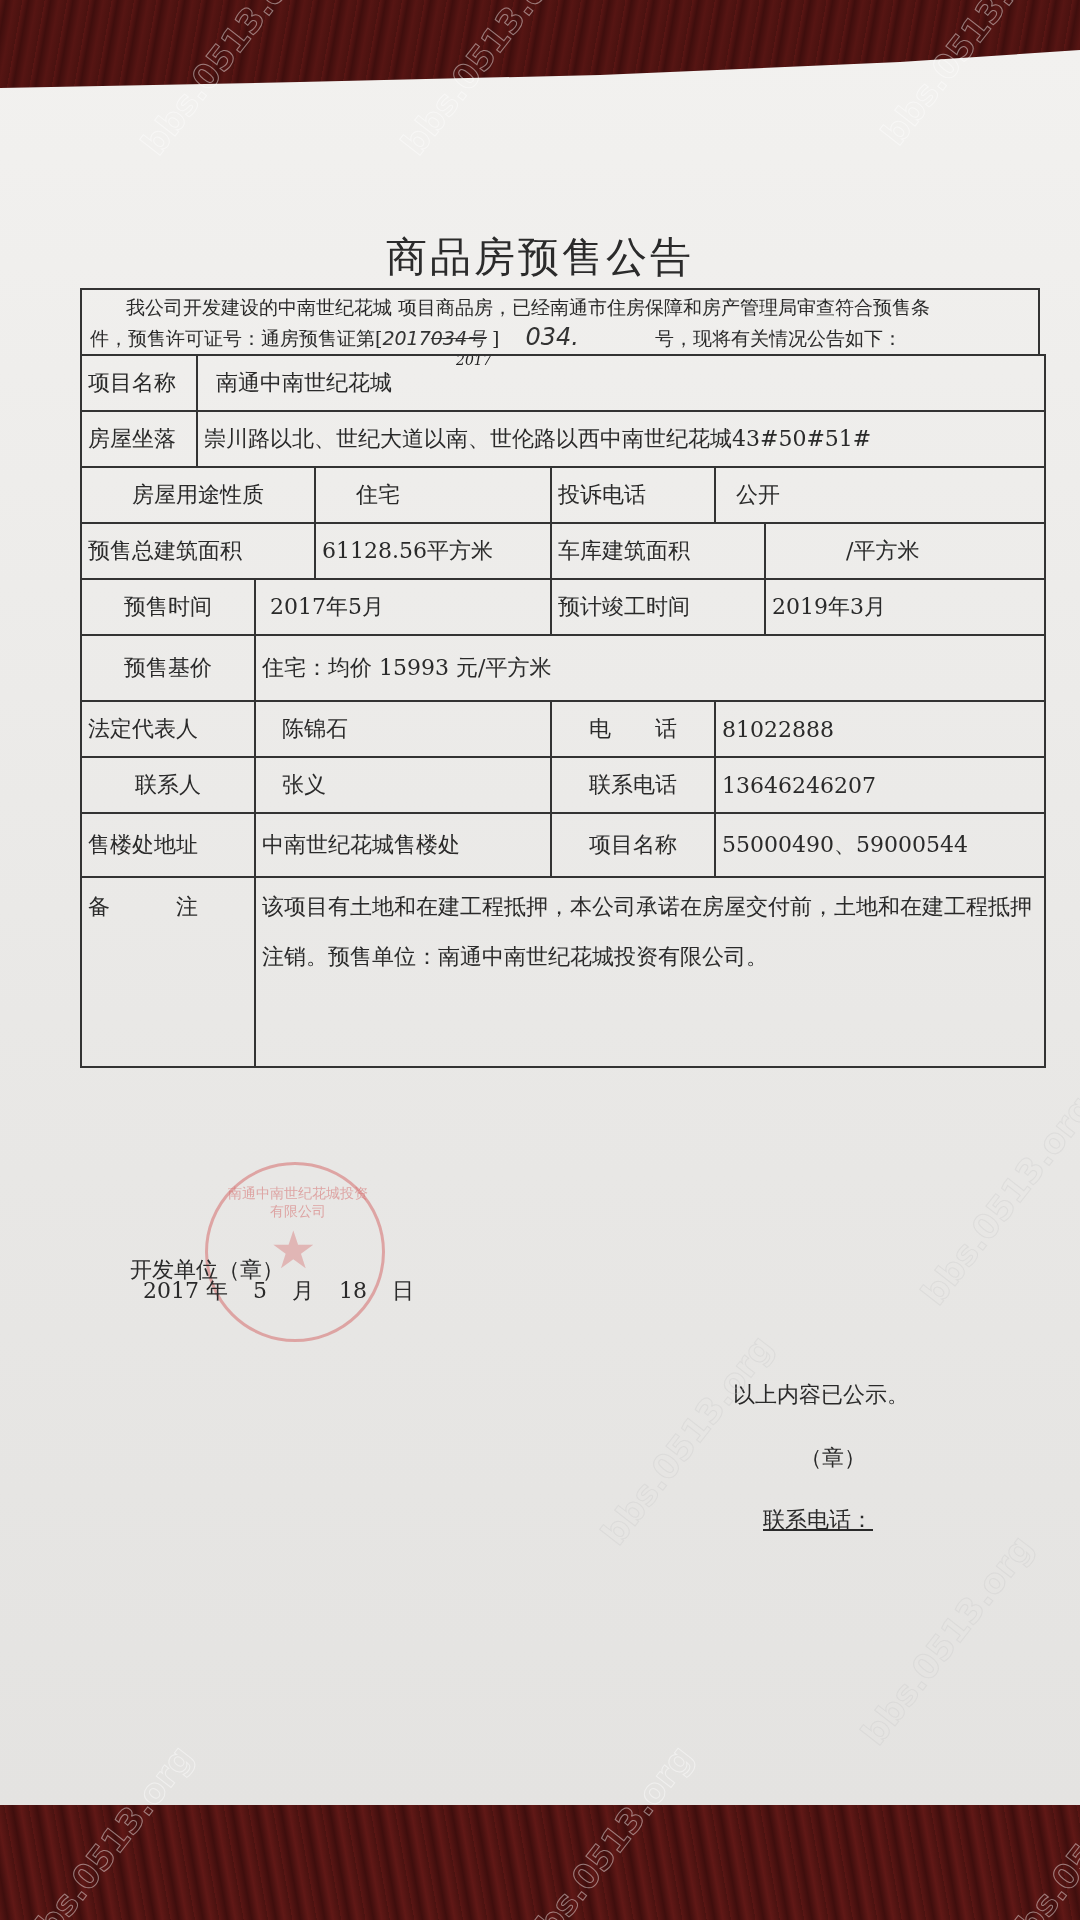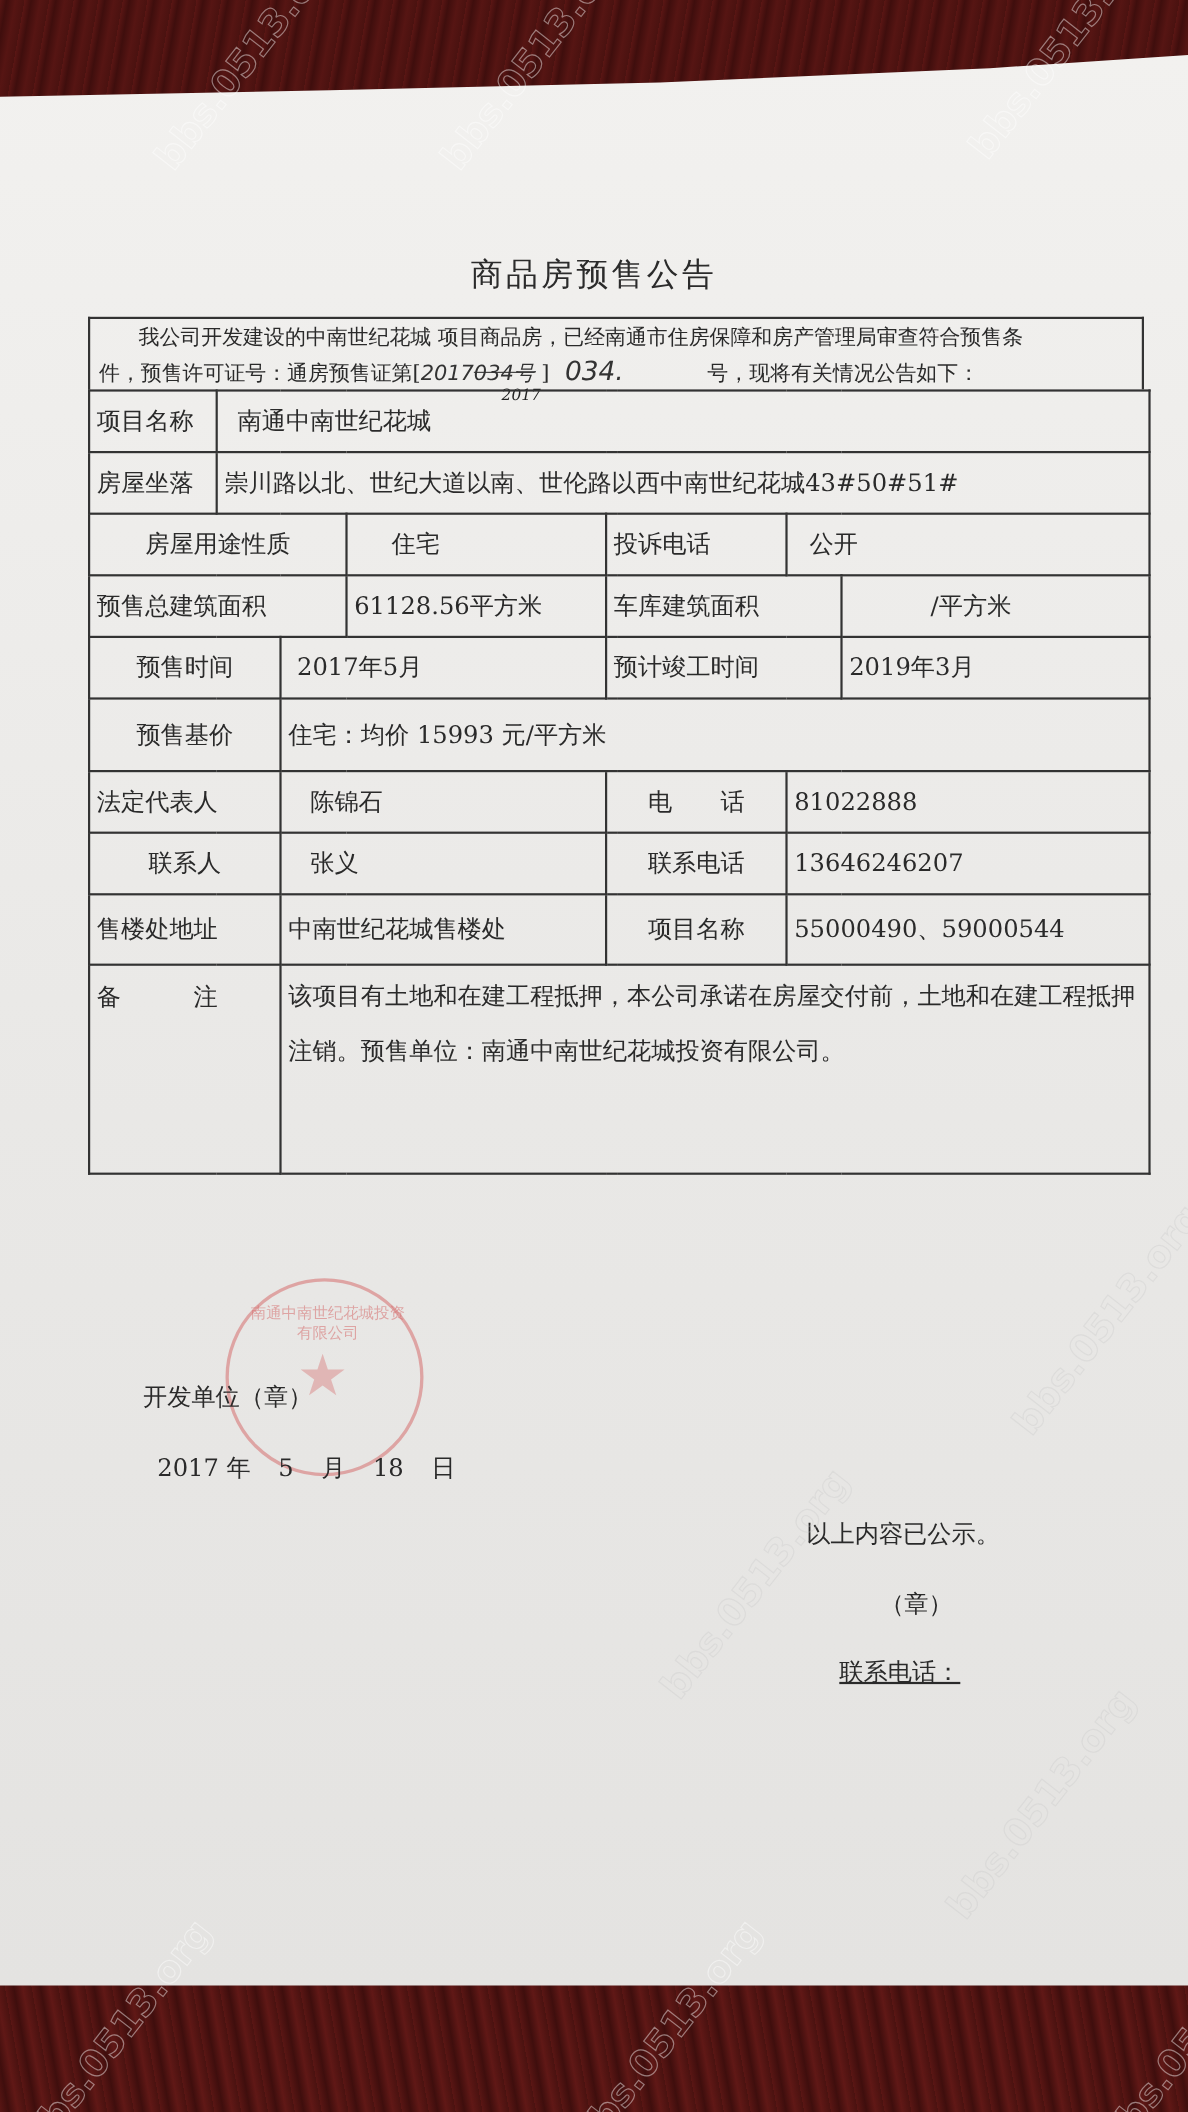--- a/index.html
+++ b/index.html
@@ -7,21 +7,21 @@
          background:#4a1210; font-family:"DejaVu Serif", serif; color:#2a2a2a; }
   .wood-top { position:absolute; left:0; top:0; width:1080px; height:110px;
     background: repeating-linear-gradient(100deg,#5a1614 0px,#3f0e0d 6px,#561513 14px,#4a1210 22px);
     clip-path: polygon(0 0,100% 0,100% 50px,900px 62px,600px 75px,300px 82px,0 88px); }
   .wood-bottom { position:absolute; left:0; top:1805px; width:1080px; height:115px;
     background: repeating-linear-gradient(80deg,#5a1614 0px,#3f0e0d 8px,#601816 16px,#4a1210 24px); }
   .paper { position:absolute; left:0; top:50px; width:1080px; height:1757px;
     background: linear-gradient(180deg,#f2f1ef 0%,#e9e8e6 55%,#e4e3e1 100%);
     clip-path: polygon(0 38px,300px 32px,600px 25px,900px 12px,1080px 0,1080px 100%,0 100%); }
   .title { position:absolute; left:0; width:1080px; top:230px; text-align:center;
-    font-size:29px; letter-spacing:3px; color:#2b2b2b; }
+    font-size:41px; letter-spacing:3px; color:#2b2b2b; }
   .intro { position:absolute; left:80px; top:288px; width:960px; height:66px;
     border:2px solid #333; border-bottom:none; box-sizing:border-box; font-size:19px; line-height:30px; padding:2px 8px; }
   .intro .l1 { text-indent:36px; }
   .hand { font-family:"DejaVu Sans", sans-serif; font-style:italic; color:#333; }
   .strike { text-decoration:line-through; }
   .hand-note { position:absolute; left:456px; top:352px; font-size:14px; font-style:italic; color:#222; }
   table.grid { position:absolute; left:80px; top:354px; width:964px; border-collapse:collapse; font-size:22px; table-layout:fixed; }
   table.grid td { border:2px solid #333; padding:0 6px; height:56px; vertical-align:middle; box-sizing:border-box; white-space:nowrap; overflow:hidden;margin-left:38px; }
   .c { text-align:center; }
   .remark-body { white-space:normal !important; line-height:50px; vertical-align:top !important; padding-top:4px !important; }
@@ -41,21 +41,21 @@
 <div class="paper"></div>
 <div class="wood-bottom"></div>
 
 <div class="title">商品房预售公告</div>
 
 <div class="intro">
   <div class="l1">我公司开发建设的中南世纪花城 项目商品房，已经南通市住房保障和房产管理局审查符合预售条</div>
   <div>
     <span>件，预售许可证号：通房预售证第[</span><span class="hand">2017</span><span class="hand strike">034号</span>
     <span>]</span>
-    <span class="hand" style="font-size:24px;margin-left:8px;">034.</span>
+    <span class="hand" style="font-size:24px;margin-left:20px;">034.</span>
     <span style="margin-left:70px;">号，现将有关情况公告如下：</span>
   </div>
 </div>
 <div class="hand-note">2017</div>
 
 <table class="grid">
   <colgroup>
     <col style="width:116px">
       <col style="width:58px">
       <col style="width:60px">
@@ -119,21 +119,21 @@
     <td colspan="6" class="remark-body">该项目有土地和在建工程抵押，本公司承诺在房屋交付前，土地和在建工程抵押注销。预售单位：南通中南世纪花城投资有限公司。</td>
   </tr>
 </tbody>
   </table>
 
 <div class="stamp">
   <div class="stamp-text">南通中南世纪花城投资有限公司</div>
 </div>
 
 <div class="sig" style="left:130px;top:1255px;">开发单位（章）</div>
-<div class="sig" style="left:143px;top:1320px;">
+<div class="sig" style="left:143px;top:1276px;">
   <span>2017</span>
   <span>年</span>
   <span style="margin-left:18px">5</span>
   <span style="margin-left:18px">月</span>
   <span style="margin-left:18px">18</span>
   <span style="margin-left:18px">日</span>
 </div>
 
 <div class="sig" style="left:733px;top:1380px;">以上内容已公示。</div>
 <div class="sig" style="left:800px;top:1443px;">（章）</div>

